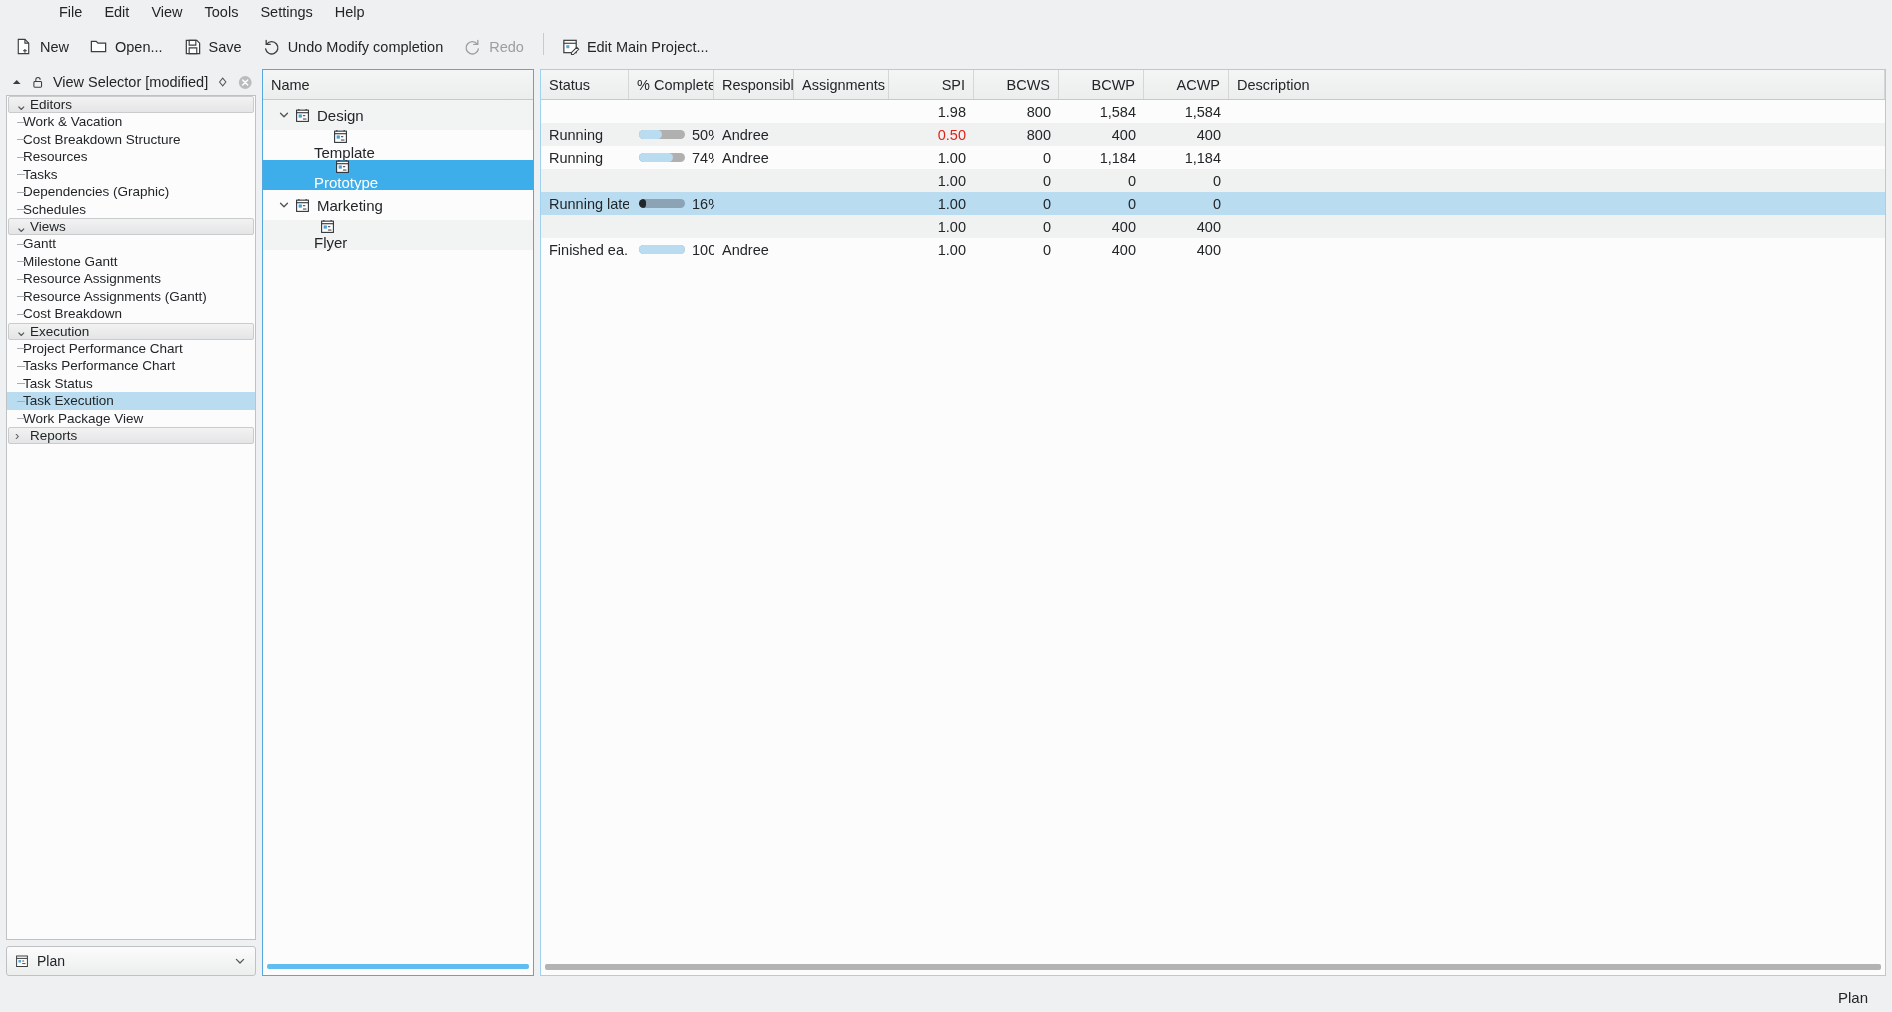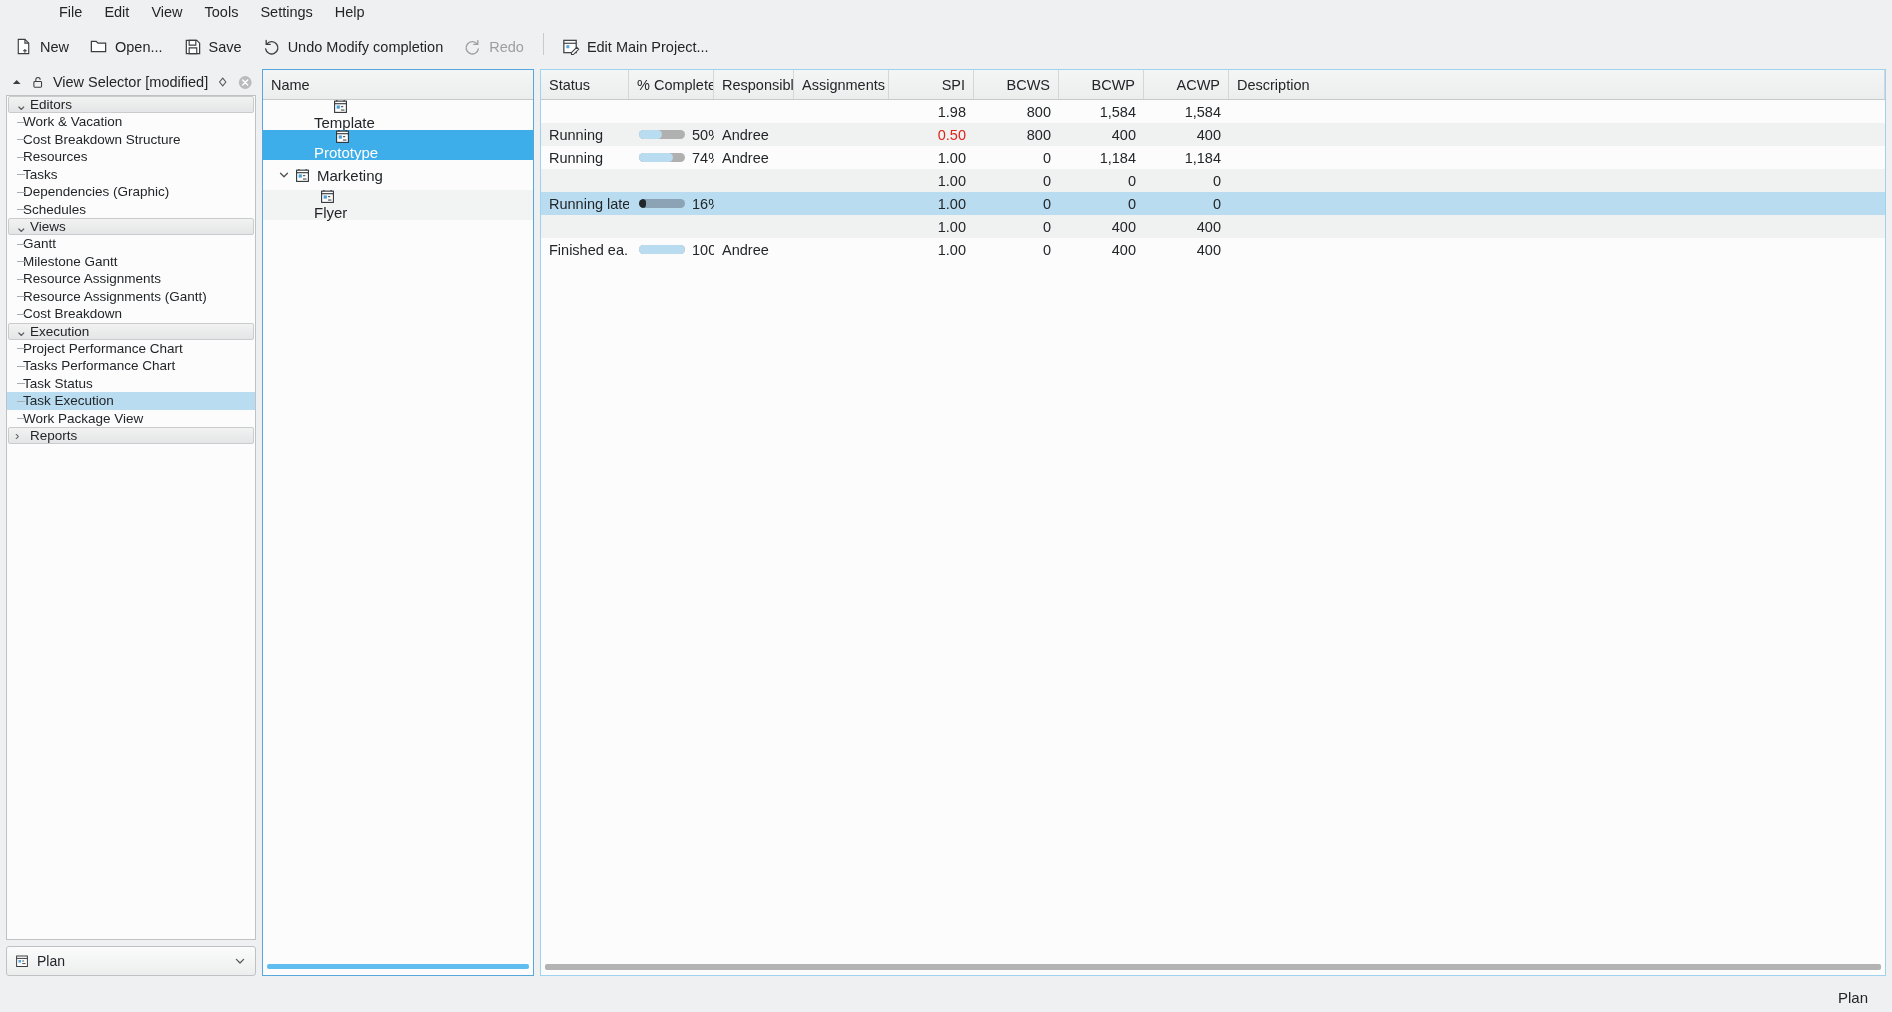--- a/index.html
+++ b/index.html
@@ -430,20 +430,39 @@
         <path d="M3.4 5.4L7 9l3.6-3.6" fill="none" stroke="#55595c" stroke-width="1.3" stroke-linecap="round" stroke-linejoin="round"></path>
       </svg>
     </div>
   </div>
 
   <div id="centerpanel">
     <div class="hdrrow">
       <div class="hcell" style="flex:1;border-right:none">Name</div>
     </div>
     <div class="treebody" id="treebody">
+        <div class="trow alt">
+          <div class="ind1" style="display: flex; align-items: center;">
+            <span class="twig">
+              <svg width="12" height="12" viewBox="0 0 12 12">
+                <path d="M2.5 4.3L6 7.8l3.5-3.5" fill="none" stroke="#4d5256" stroke-width="1.3" stroke-linecap="round" stroke-linejoin="round"></path>
+              </svg>
+            </span>
+            <span style="display: flex; align-items: center;">
+              <svg width="15" height="15" viewBox="0 0 14 14" style="flex:0 0 15px">
+                <rect x="1.5" y="2" width="11" height="10.5" fill="#fff" stroke="#2b2f33" stroke-width="1"></rect>
+                <path d="M1.5 4.4h11" stroke="#2b2f33" stroke-width="1"></path>
+                <path d="M3.6 2v-1M10.4 2v-1" stroke="#2b2f33" stroke-width="1"></path>
+                <rect x="3.4" y="6" width="3" height="3" fill="#4a9fd5"></rect>
+                <path d="M7.4 10.3h3.3M7.4 7.2h2.2" stroke="#2b2f33" stroke-width=".9"></path>
+              </svg>
+            </span>
+            <span class="tname">Design</span>
+          </div>
+        </div>
         <div class="trow">
           <div class="ind2" style="display: flex; align-items: center;">
             <span style="display: flex; align-items: center;">
               <svg width="15" height="15" viewBox="0 0 14 14" style="flex:0 0 15px">
                 <rect x="1.5" y="2" width="11" height="10.5" fill="#fff" stroke="#2b2f33" stroke-width="1"></rect>
                 <path d="M1.5 4.4h11" stroke="#2b2f33" stroke-width="1"></path>
                 <path d="M3.6 2v-1M10.4 2v-1" stroke="#2b2f33" stroke-width="1"></path>
                 <rect x="3.4" y="6" width="3" height="3" fill="#4a9fd5"></rect>
                 <path d="M7.4 10.3h3.3M7.4 7.2h2.2" stroke="#2b2f33" stroke-width=".9"></path>
               </svg>

